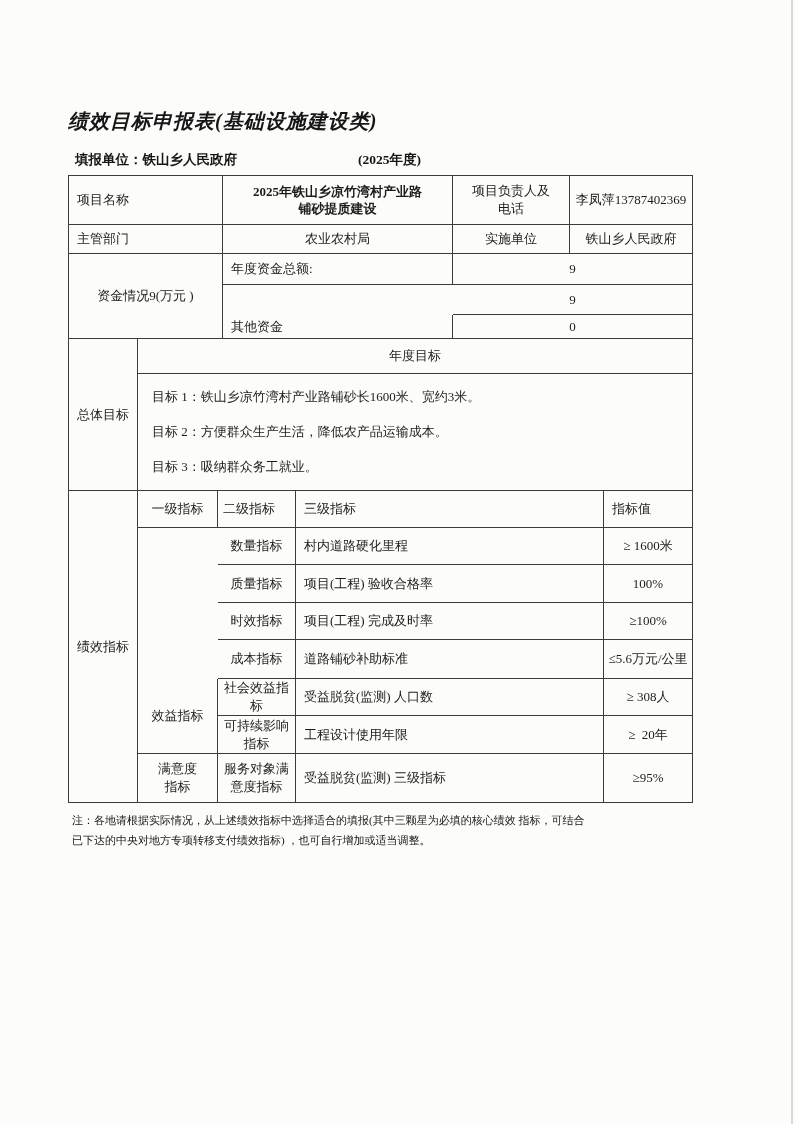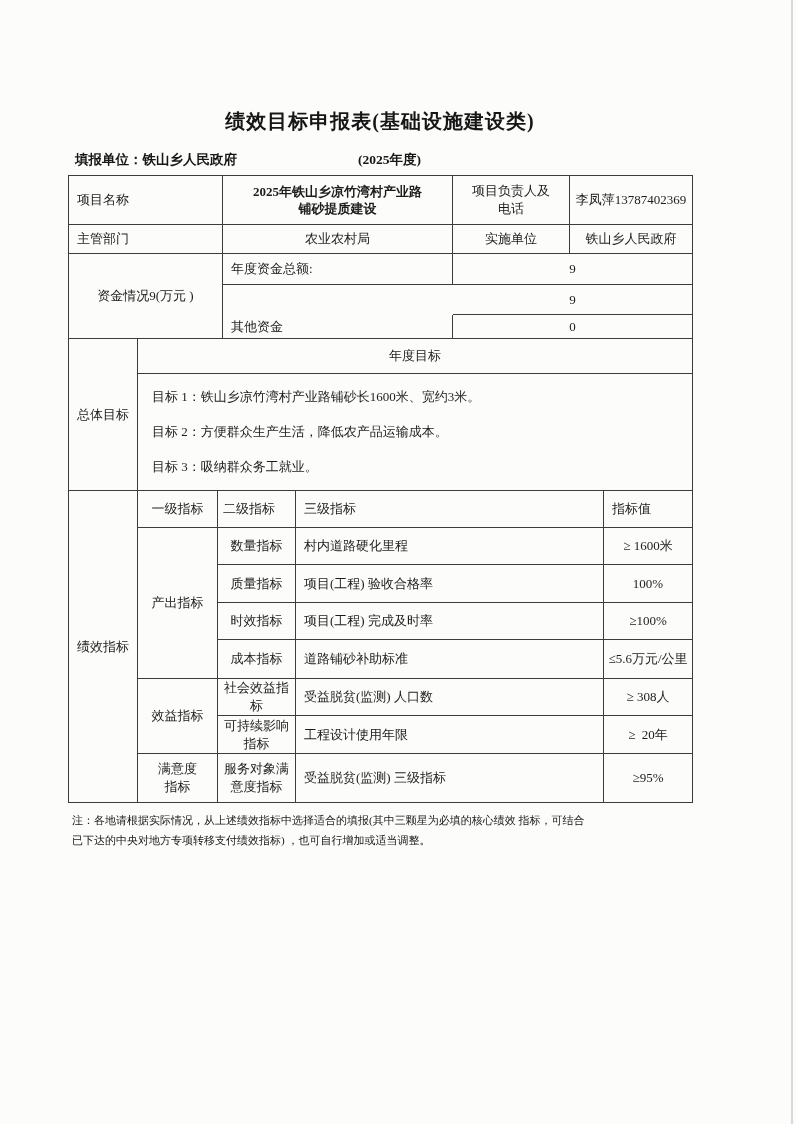--- a/index.html
+++ b/index.html
@@ -10,22 +10,22 @@
     font-family:"Liberation Serif","DejaVu Serif",serif;
     color:#1c1c1c;
     overflow:hidden;
   }
   .scan-edge {
     position:absolute; right:3px; top:0; width:2px; height:100%;
     background:#d9d9d7;
   }
   .page-title {
     position:absolute; top:108px; left:68px; width:624px;
-    text-align:center; font-size:20px; font-weight:700;
-    letter-spacing:1px; color:#161616;
+    text-align:left; font-size:20px; font-weight:700;
+    letter-spacing:1px; color:#161616;font-style:italic;
   }
   .meta-line {
     position:absolute; top:151px; left:75px; width:620px;
     font-size:13.5px; font-weight:700; color:#161616;
   }
   .meta-year { position:absolute; left:283px; top:0; font-weight:700; }
 
   .sheet {
     position:absolute; left:68px; top:175px; width:625px;
     border-top:1.5px solid #3c3c3c; border-left:1.5px solid #3c3c3c;
@@ -104,21 +104,20 @@
   </div>
 
   <div class="grid grid-c">
     <div class="c" style="grid-row:1/9;grid-column:1">绩效指标</div>
 
     <div class="c" style="grid-row:1;grid-column:2">一级指标</div>
     <div class="c l2hdr" style="grid-row:1;grid-column:3">二级指标</div>
     <div class="c hdr-left" style="grid-row:1;grid-column:4">三级指标</div>
     <div class="c hdr-left" style="grid-row:1;grid-column:5">指标值</div>
 
-    <div class="c" style="grid-row:2/6;grid-column:2">产出指标</div>
     <div class="c wrap14" style="grid-row:8;grid-column:2">满意度指标</div>
     <div class="c" style="grid-row:6/8;grid-column:2">效益指标</div>
 
     <div class="c nopad" style="grid-row:2;grid-column:3">数量指标</div>
     <div class="c left" style="grid-row:2;grid-column:4">村内道路硬化里程</div>
     <div class="c val" style="grid-row:2;grid-column:5">≥ 1600米</div>
 
     <div class="c nopad" style="grid-row:3;grid-column:3">质量指标</div>
     <div class="c left" style="grid-row:3;grid-column:4">项目(工程) 验收合格率</div>
     <div class="c val" style="grid-row:3;grid-column:5">100%</div>

